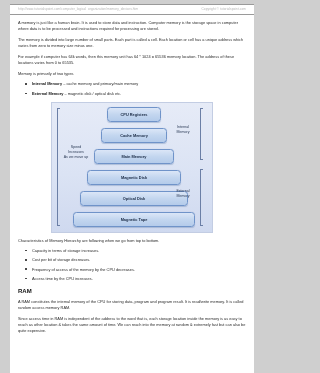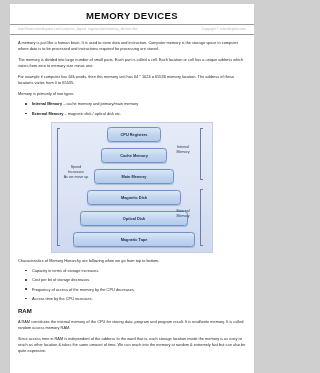--- a/index.html
+++ b/index.html
@@ -103,21 +103,20 @@
   .brklbl{
     position:absolute;width:30px;text-align:center;
     font-size:3.6px;line-height:1.45;color:#2b3a55;
   }
 </style>
 </head>
 <body>
 
 <div class="page">
 
-  <div class="title">MEMORY DEVICES</div>
   <div class="rule"></div>
 
   <div class="srcbar">
     <span>http://www.tutorialspoint.com/computer_logical_organization/memory_devices.htm</span>
     <span>Copyright © tutorialspoint.com</span>
   </div>
   <div class="rule2"></div>
 
   <p class="body">A memory is just like a human brain. It is used to store data and instruction. Computer memory is the storage space in computer where data is to be processed and instructions required for processing are stored.</p>
   <p class="body">The memory is divided into large number of small parts. Each part is called a cell. Each location or cell has a unique address which varies from zero to memory size minus one.</p>

